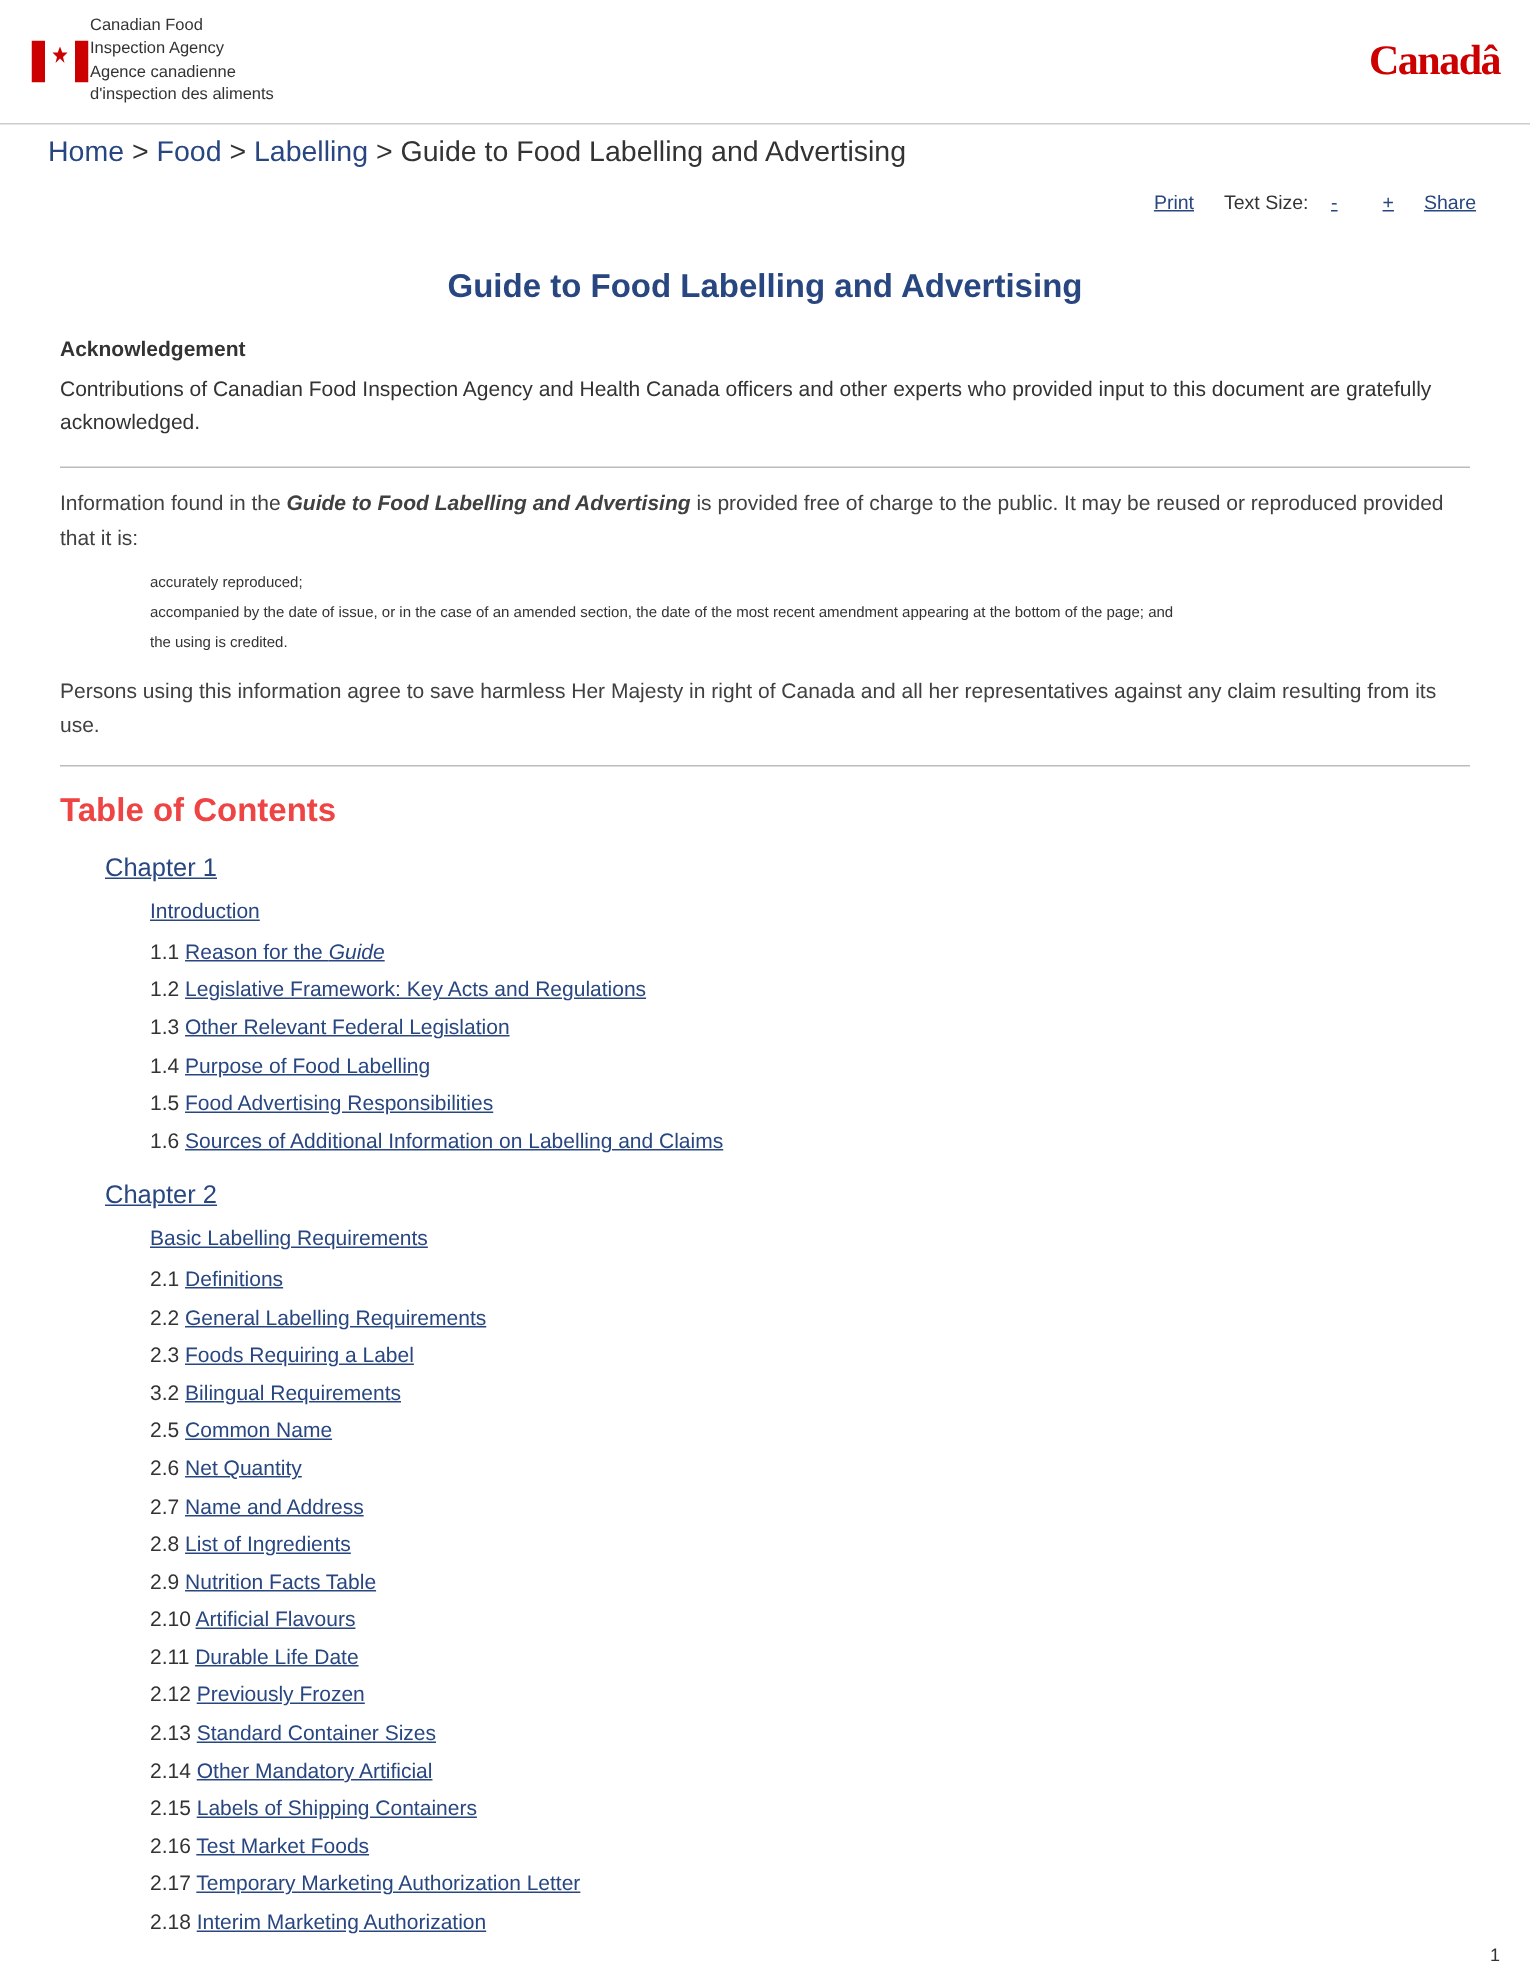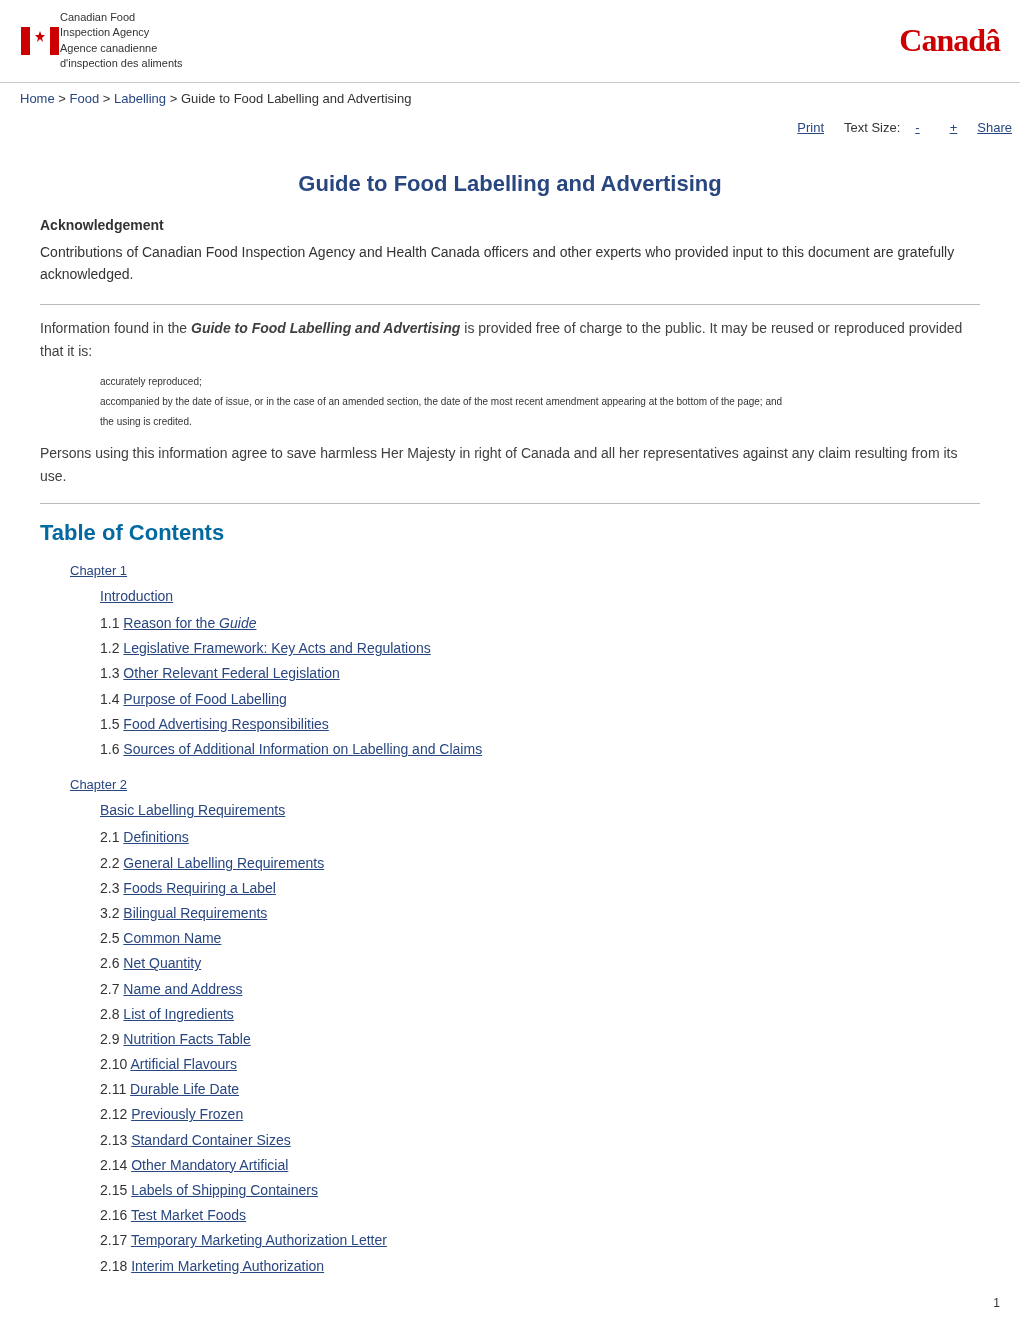--- a/index.html
+++ b/index.html
@@ -29,43 +29,43 @@
       display: flex;
       align-items: center;
       justify-content: center;
     }
     .logo-text {
       font-size: 11px;
       line-height: 1.4;
       color: #333;
     }
     .canada-logo {
-      font-size: 32px;
+      font-size: 28px;
       font-weight: bold;
       color: #cc0000;
       font-family: Georgia, serif;
       letter-spacing: -1px;
     }
     
     .breadcrumb {
-      padding: 8px 20px;
-      font-size: 13px;
+      padding: 8px 32px;
+      font-size: 19px;
       color: #333;
     }
     .breadcrumb a {
       color: #284680;
       text-decoration: none;
     }
     .breadcrumb span { color: #333; }
     
     .toolbar {
       display: flex;
       align-items: center;
       justify-content: flex-end;
-      padding: 6px 8px;
+      padding: 6px 36px;
       gap: 20px;
       font-size: 13px;
     }
     .toolbar a {
       color: #284680;
       text-decoration: underline;
       cursor: pointer;
     }
     .toolbar .text-size {
       display: flex;
@@ -128,31 +128,31 @@
     }
     .divider2 {
       border: none;
       border-top: 1px solid #bbb;
       margin: 16px 0;
     }
     
     .toc-title {
       font-size: 22px;
       font-weight: bold;
-      color: #0369a1;
+      color: #ef4444;
       margin-bottom: 16px;
     }
     .toc-chapter {
       margin-left: 30px;
       margin-bottom: 6px;
     }
     .toc-chapter-link {
       color: #284680;
       text-decoration: underline;
-      font-size: 13px;
+      font-size: 17px;
       cursor: pointer;
     }
     .toc-items {
       margin-left: 60px;
       margin-bottom: 14px;
     }
     .toc-items p {
       font-size: 14px;
       line-height: 1.8;
       color: #333;

